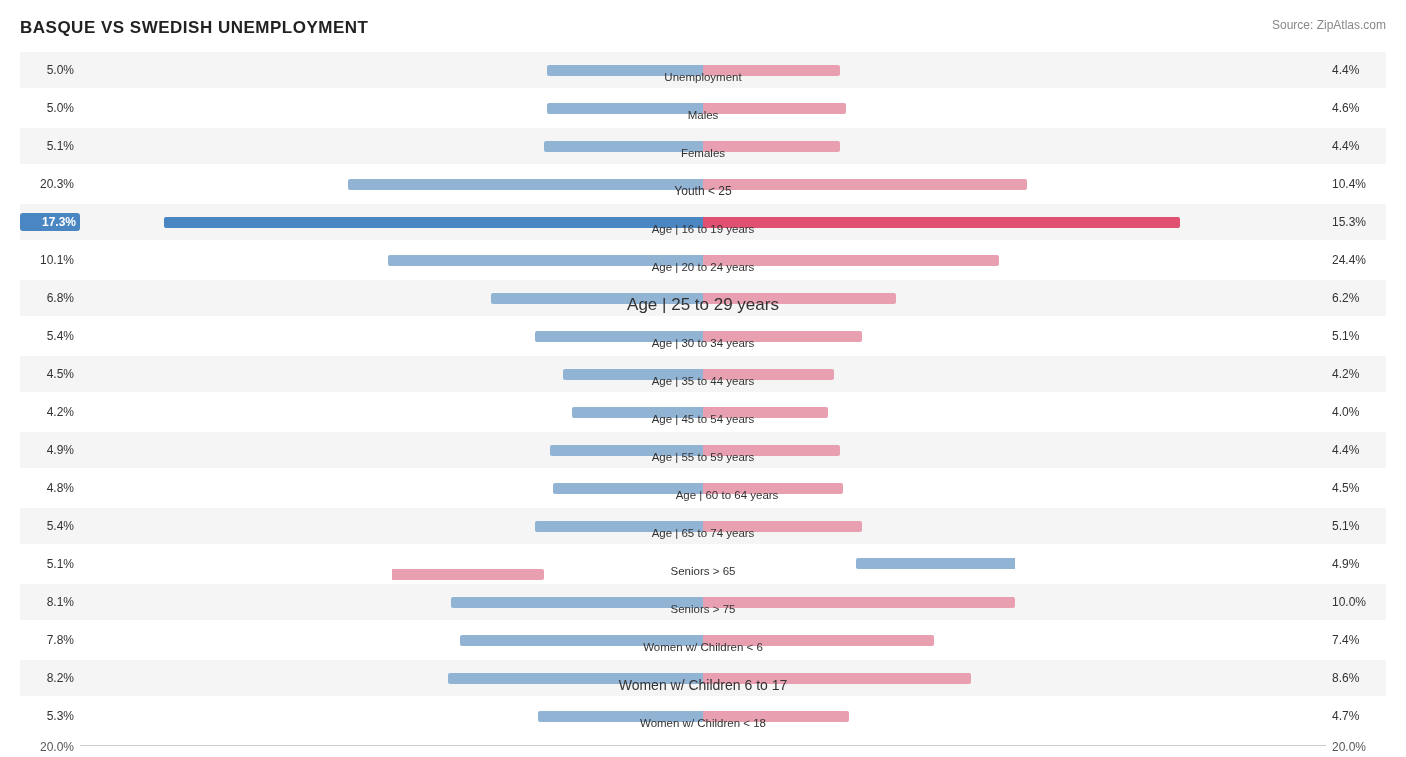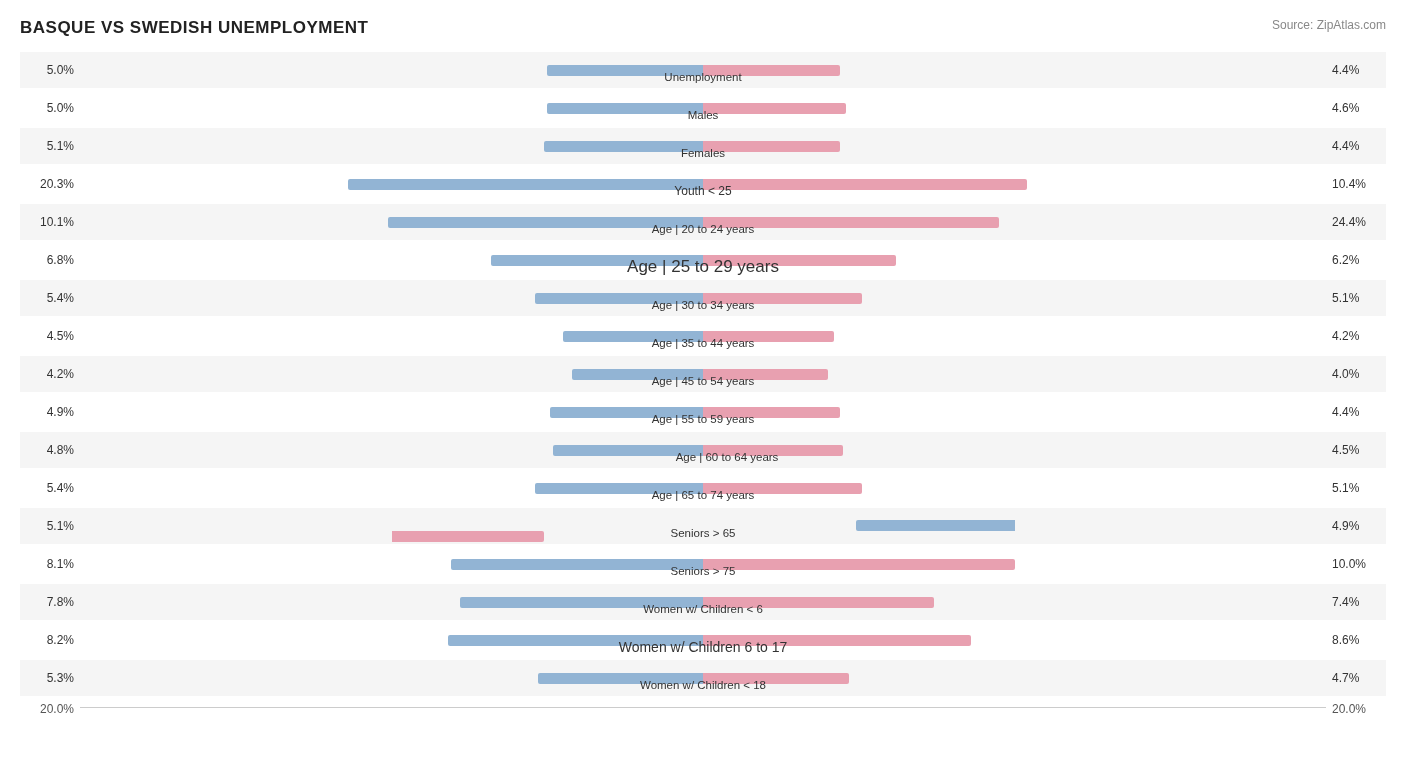--- a/index.html
+++ b/index.html
@@ -232,20 +232,37 @@
               <div class="bar-row-right">
                 <div class="bar-pink" style="width: 52%;"></div>
               </div>
               <div class="bar-label-center" style="font-size: 12px;">Youth &lt; 25</div>
             </div>
           </div>
         </div>
         <div class="right-val">10.4%</div>
       </div>
       <div class="row">
+        <div class="left-val" style="color: rgb(255, 255, 255); font-weight: bold; background: rgb(74, 134, 194); padding: 2px 4px; border-radius: 3px; font-size: 12px;">17.3%</div>
+        <div class="bars-center">
+          <div class="row-inner">
+            <div class="bar-row" style="position: relative;">
+              <div class="bar-row-left">
+                <div class="bar-blue highlight-left" style="width: 86.5%;"></div>
+              </div>
+              <div class="bar-row-right">
+                <div class="bar-pink highlight-pink" style="width: 76.5%;"></div>
+              </div>
+              <div class="bar-label-center" style="font-size: 11.5px;">Age | 16 to 19 years</div>
+            </div>
+          </div>
+        </div>
+        <div class="right-val">15.3%</div>
+      </div>
+      <div class="row">
         <div class="left-val">10.1%</div>
         <div class="bars-center">
           <div class="row-inner">
             <div class="bar-row" style="position: relative;">
               <div class="bar-row-left">
                 <div class="bar-blue" style="width: 50.5%;"></div>
               </div>
               <div class="bar-row-right">
                 <div class="bar-pink" style="width: 47.5%;"></div>
               </div>

